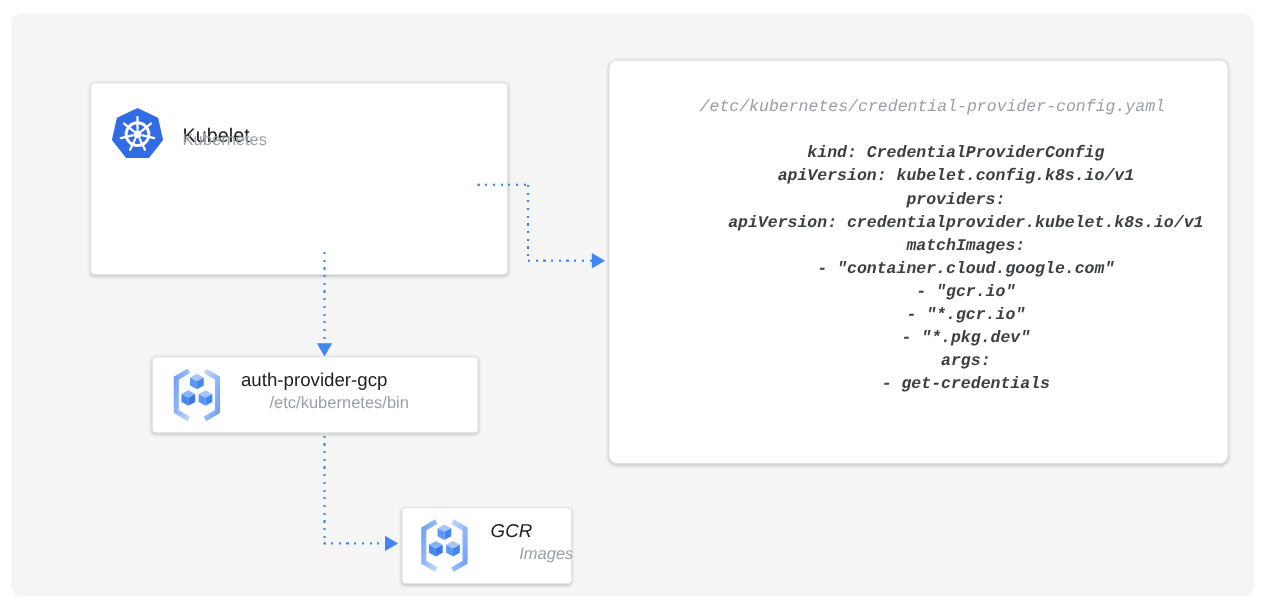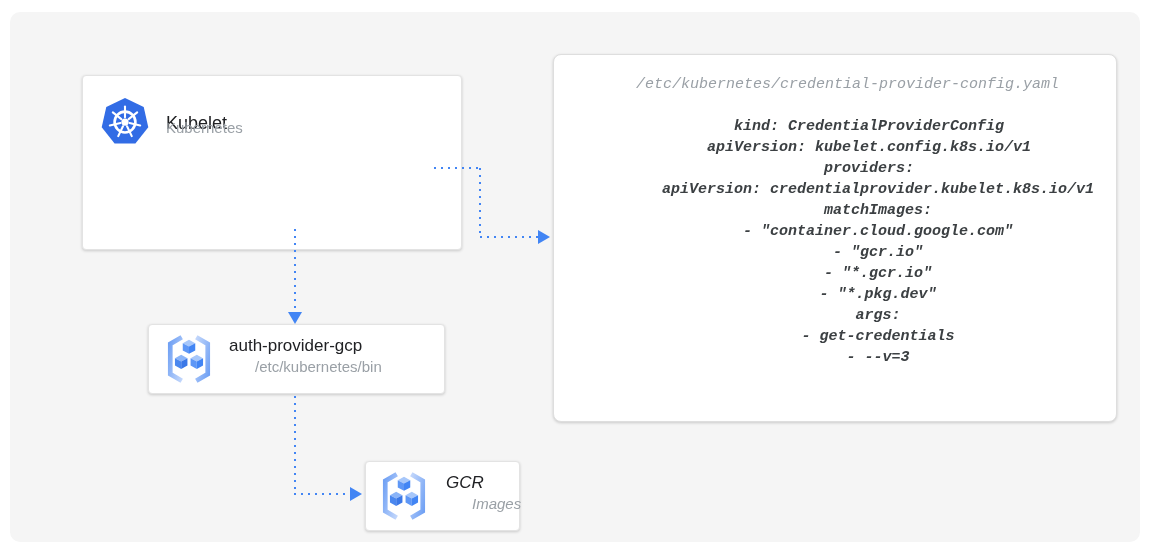--- a/index.html
+++ b/index.html
@@ -20,21 +20,21 @@
     position:absolute;left:10px;top:12px;width:1130px;height:530px;
     background:var(--canvas-bg);border-radius:10px;
   }
   .card{
     position:absolute;background:var(--card-bg);
     border:1px solid #e3e3e3;border-radius:4px;
     box-shadow:0 1px 3px rgba(0,0,0,0.18);
     z-index:2;
   }
   .card-kubelet{left:72px;top:63px;width:378px;height:173px;}
-  .card-auth{left:138px;top:312px;width:295px;height:68px;}
+  .card-auth{left:128px;top:312px;width:295px;height:68px;}
   .card-gcr{left:355px;top:449px;width:153px;height:68px;font-style:italic;}
   .node-icon{position:absolute;}
   .k8s-icon{left:16px;top:19px;width:52px;height:52px;}
   .auth-icon{left:14px;top:8px;width:52px;height:52px;}
   .gcr-icon{left:12px;top:8px;width:52px;height:52px;}
   .node-title{
     position:absolute;left:83px;top:36px;font-size:18px;color:var(--title-text);
     line-height:22px;white-space:nowrap;
   }
   .node-subtitle{
@@ -45,21 +45,21 @@
   .small-card .node-subtitle{left:80px;top:32px;margin-left:26px;}
   .flags{
     position:absolute;left:83px;top:86px;font-size:15px;color:var(--muted-text);
     line-height:24px;white-space:nowrap;
   }
   
   .code-panel{
     position:absolute;left:543px;top:42px;width:564px;height:368px;
     background:#ffffff;border:1px solid #dedede;border-radius:8px;
     box-shadow:0 1px 3px rgba(0,0,0,0.18);
-    box-sizing:border-box;padding:19px 14px 15px 82px;
+    box-sizing:border-box;padding:32px 14px 15px 82px;
     font-family:"Liberation Mono",monospace;font-size:15px;line-height:21px;
     z-index:2;
   }
   .code-comment{
     color:var(--comment-text);font-style:italic;white-space:pre;
     margin-bottom:21px;
   }
   .code-line{
     color:var(--code-text);font-style:italic;font-weight:bold;white-space:pre;text-align:center;
   }
@@ -170,21 +170,20 @@
       <div class="code-line">apiVersion: kubelet.config.k8s.io/v1</div>
       <div class="code-line">providers:</div>
       <div class="code-line">  apiVersion: credentialprovider.kubelet.k8s.io/v1</div>
       <div class="code-line">  matchImages:</div>
       <div class="code-line">  - "container.cloud.google.com"</div>
       <div class="code-line">  - "gcr.io"</div>
       <div class="code-line">  - "*.gcr.io"</div>
       <div class="code-line">  - "*.pkg.dev"</div>
       <div class="code-line">  args:</div>
       <div class="code-line">  - get-credentials</div>
-      <div class="code-line">  - --v=3</div>
     </div>
 
     <div class="dot-h" style="left:424px;top:155px;width:47px;"></div>
     <div class="dot-v" style="left:469px;top:156px;height:70px;"></div>
     <div class="dot-h" style="left:470px;top:224px;width:59px;"></div>
     <div class="arr-right" style="left:528px;top:218px;"></div>
 
     <div class="dot-v" style="left:284px;top:217px;height:84px;"></div>
     <div class="arr-down" style="left:278px;top:300px;"></div>
 

